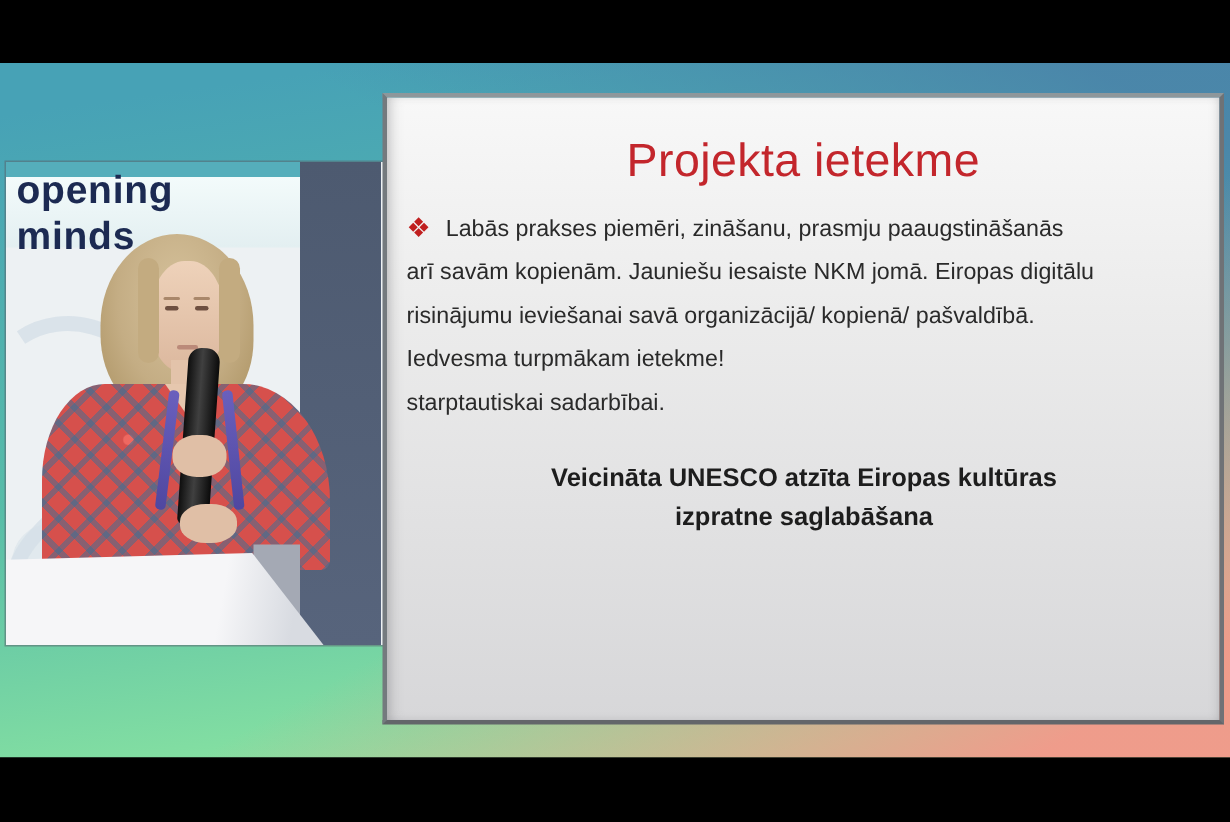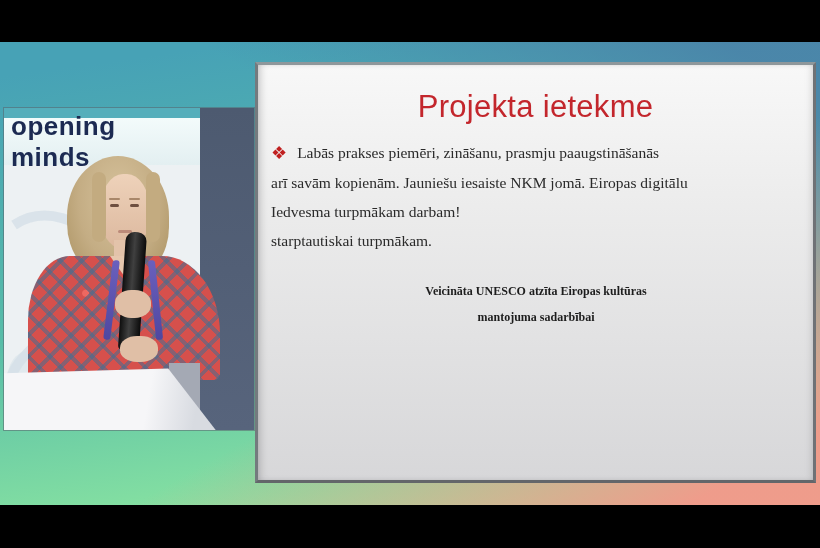--- a/index.html
+++ b/index.html
@@ -10,21 +10,21 @@
   
   .video{position:absolute;left:0;top:42px;width:820px;height:463px;overflow:hidden;
     background-image:
       linear-gradient(to bottom right, rgba(244,150,135,0) 58%, rgba(244,152,138,.95) 92%),
       linear-gradient(to top right,   rgba(72,122,165,0) 62%,  rgba(74,128,168,.85) 94%),
       linear-gradient(172deg, #47a2b6 6%, #58bda8 52%, #8fe8a0 92%);
   }
 
   
   .photo{position:absolute;left:4px;top:66px;width:250px;height:322px;overflow:hidden;
-         background:#edf1f3;box-shadow:0 0 0 1px rgba(90,100,110,.55);}
+         background:#edf1f3;box-shadow:0 0 0 1px rgba(90,100,110,.55);padding-left:32px;}
   .wall-top{position:absolute;left:0;top:0;width:196px;height:10px;background:#55aebb;}
   .banner{position:absolute;left:0;top:10px;width:196px;height:47px;
           background:linear-gradient(#f3fbfb,#e3eff1);display:flex;align-items:center;
           padding-left:7px;box-sizing:border-box;}
   .banner span{font-size:26px;font-weight:600;color:var(--banner-text,#1c2a52);letter-spacing:.5px;}
   .slate{position:absolute;left:196px;top:0;width:54px;height:322px;
          background:linear-gradient(#4d5a70,#57647c);}
   .mapart{position:absolute;left:0;top:57px;opacity:.8;}
   .hair{position:absolute;left:63px;top:48px;width:102px;height:122px;
         background:radial-gradient(ellipse at 50% 35%,#d6c29c 0%,#c4ad84 55%,#a9905f 100%);
@@ -55,24 +55,24 @@
        clip-path:polygon(0 14%,76% 7%,98% 100%,0 100%);
        background:linear-gradient(100deg,#f6f6f8 66%,#d8dbe1 88%);}
 
   
   .slide{position:absolute;left:255px;top:20px;width:561px;height:421px;box-sizing:border-box;
          border:3px solid;border-color:#8e979b #6f7276 #63666a #747a7e;
          background:linear-gradient(180deg,#f8f8f8 0%,#ececec 34%,#d7d7d9 100%);
          box-shadow:inset 6px 0 10px -6px rgba(70,70,75,.45), inset -4px 0 8px -5px rgba(70,70,75,.35);}
   .slide-title{margin-top:24px;text-align:center;font-size:31px;letter-spacing:.3px;
          color:var(--title-red,#c3262c);}
-  .body{margin-top:13px;padding:0 12px 0 13px;font-size:15.5px;line-height:29px;color:#2a2a2a;font-family:Liberation Serif, serif;}
+  .body{margin-top:13px;padding:0 12px 0 13px;font-size:15.5px;line-height:29px;color:#2a2a2a;}
   .b2{margin-top:8px;}
   .dia{color:var(--bullet-red,#c01f1f);font-size:18px;margin-right:10px;vertical-align:-1px;}
-  .footer{margin-top:23px;text-align:center;font-weight:700;font-size:12px;line-height:26px;color:#1d1d1d;}
+  .footer{margin-top:23px;text-align:center;font-weight:700;font-size:17px;line-height:26px;color:#1d1d1d;}
 
   .letterbox{position:absolute;left:0;width:820px;background:#000;}
 </style>
 </head>
 <body>
 
 <div class="stage">
 
   <div class="letterbox" style="top:0;height:42px;"></div>
 
@@ -119,27 +119,28 @@
     </div>
 
     <div class="slide">
       <div class="slide-title">Projekta ietekme</div>
 
       <div class="body">
         <div>
           <span class="dia">❖</span><span>Labās prakses piemēri, zināšanu, prasmju paaugstināšanās</span>
         </div>
         <div>arī savām kopienām. Jauniešu iesaiste NKM jomā. Eiropas digitālu</div>
-        <div>Iedvesma turpmākam darbam!</div>
+        <div>risinājumu ieviešanai savā organizācijā/ kopienā/ pašvaldībā.</div>
+        <div>Iedvesma turpmākam ietekme!</div>
 
-        <div>starptautiskai turpmākam.</div>
+        <div>starptautiskai sadarbībai.</div>
 
         <div class="footer">
           <div>Veicināta UNESCO atzīta Eiropas kultūras</div>
-          <div>mantojuma sadarbībai</div>
+          <div>izpratne saglabāšana</div>
         </div>
       </div>
     </div>
 
   </div>
 
   <div class="letterbox" style="top:505px;height:43px;"></div>
 </div>
 
 </body></html>

